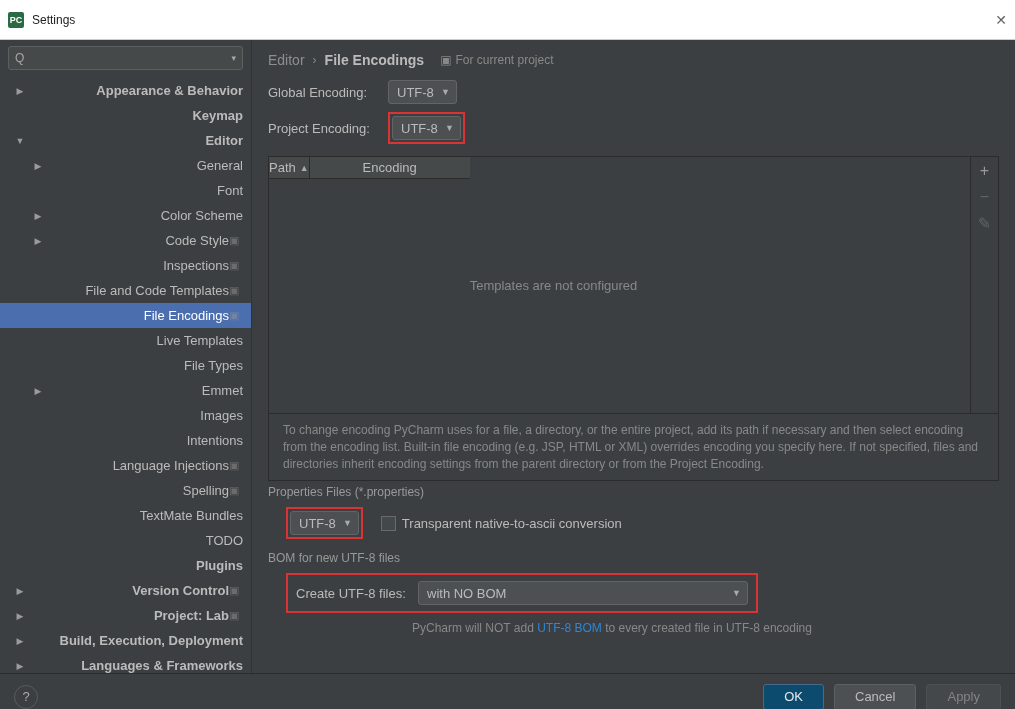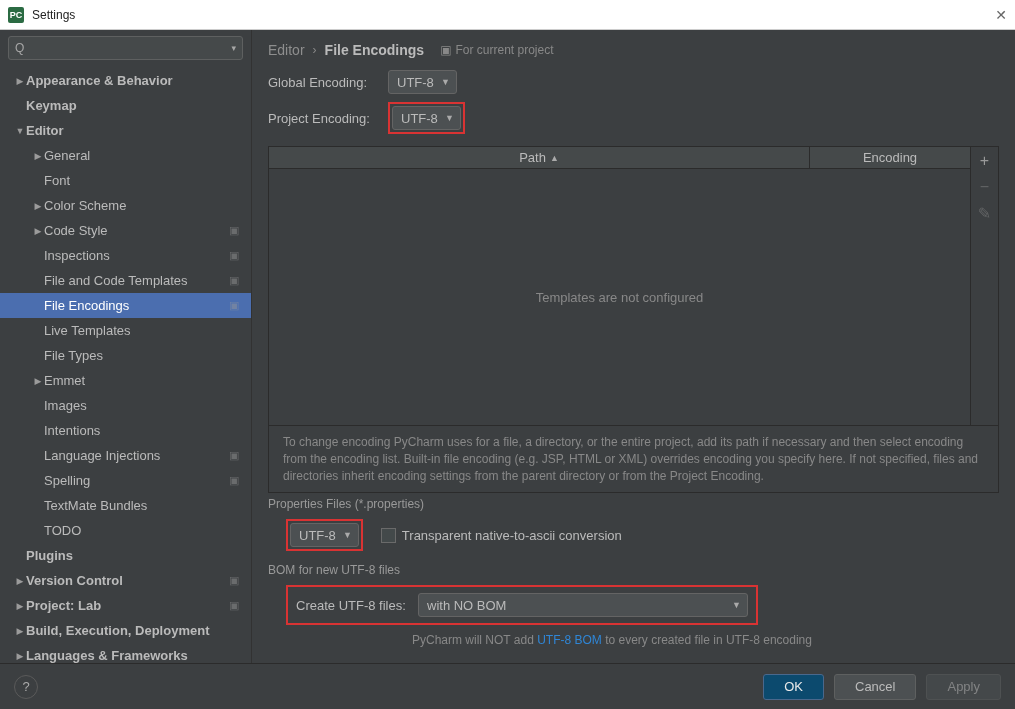--- a/index.html
+++ b/index.html
@@ -1,46 +1,46 @@
 <!DOCTYPE html>
 <html><head>
 <meta charset="utf-8">
 <style>
 * { box-sizing: border-box; margin: 0; padding: 0; }
 body { font-family: "Segoe UI", Arial, sans-serif; font-size: 13px; background: #3c3f41; color: #bbbbbb; width: 1015px; height: 709px; overflow: hidden; }
-.titlebar { height: 30px; background: #ffffff; display: flex; align-items: center; padding: 0 8px; border-bottom: 1px solid #ccc; color: #333; }
+.titlebar { height: 40px; background: #ffffff; display: flex; align-items: center; padding: 0 8px; border-bottom: 1px solid #ccc; color: #333; }
 .titlebar .app-icon { width: 16px; height: 16px; background: #2b6b43; display: inline-flex; align-items: center; justify-content: center; color: #fff; font-size: 9px; font-weight: bold; margin-right: 8px; border-radius: 2px; }
 .titlebar .title { flex: 1; font-size: 12px; color: #222; }
 .titlebar .close-x { font-size: 14px; color: #666; cursor: pointer; }
 .main { display: flex; height: 633px; background: #3c3f41; }
 .sidebar { width: 252px; background: #3c3f41; border-right: 1px solid #323232; display: flex; flex-direction: column; }
 .search-wrap { padding: 6px 8px; }
 .search-box { width: 100%; height: 24px; background: #45494a; border: 1px solid #5e6060; border-radius: 3px; padding: 0 6px; display: flex; align-items: center; }
 .search-glass { color: #a7a7a7; font-size: 12px; margin-right: 4px; }
 .search-caret { color: #a7a7a7; font-size: 9px; margin-left: auto; }
 .tree { flex: 1; overflow: hidden; padding-top: 2px; }
 .tree-item { height: 25px; display: flex; align-items: center; padding-right: 8px; cursor: pointer; color: #bbbbbb; }
 .tree-item.selected { background: #4b6eaf; color: #ffffff; }
 .tree-arrow { width: 12px; text-align: center; font-size: 9px; color: #9b9b9b; }
-.tree-label { flex: 1; white-space: nowrap; }
+.tree-label { flex: 1; white-space: nowrap; text-align: right; }
 .tree-scope-icon { width: 14px; height: 14px; opacity: 0.5; font-size: 11px; color: #999; }
 .tree-item.bold .tree-label { font-weight: 600; }
 .content { flex: 1; background: #3c3f41; padding: 12px 16px 8px 16px; display: flex; flex-direction: column; overflow: hidden; }
 .breadcrumb { display: flex; align-items: center; gap: 8px; margin-bottom: 12px; }
 .breadcrumb .crumb { color: #bbbbbb; font-size: 14px; font-weight: 600; }
 .breadcrumb .crumb.thin { color: #8e8e8e; font-weight: 400; }
 .breadcrumb .sep { color: #888; font-size: 12px; }
 .scope-tag { color: #888; font-size: 12px; display: inline-flex; align-items: center; gap: 4px; margin-left: 8px; }
 .row { display: flex; align-items: center; margin-bottom: 8px; gap: 10px; }
 .row .label { width: 110px; color: #bbbbbb; }
 .dropdown { height: 24px; background: #4c5052; border: 1px solid #646464; border-radius: 3px; padding: 0 22px 0 8px; display: inline-flex; align-items: center; position: relative; cursor: pointer; min-width: 64px; }
 .dropdown .dd-caret { position: absolute; right: 6px; font-size: 9px; color: #aaa; }
 .red-box { border: 2px solid #d93333; padding: 2px; display: inline-block; }
 .table-wrap { border: 1px solid #2b2b2b; background: #3c3f41; display: flex; margin-top: 4px; }
-.table-main { flex: 1; display: flex; flex-direction: column; }
+.table-main { flex: 1; display: flex; flex-direction: row; }
 .table-head { display: flex; height: 22px; background: #45494a; border-bottom: 1px solid #2b2b2b; }
 .th { display: flex; align-items: center; justify-content: center; color: #bbbbbb; border-right: 1px solid #2b2b2b; }
 .th.path { flex: 1; }
 .th.enc { width: 160px; border-right: none; }
 .sort-ind { font-size: 9px; margin-left: 4px; color: #aaa; }
 .table-body { height: 256px; display: flex; align-items: center; justify-content: center; color: #888; background: #3c3f41; }
 .table-tools { width: 28px; background: #3c3f41; border-left: 1px solid #2b2b2b; display: flex; flex-direction: column; align-items: center; padding-top: 4px; gap: 6px; }
 .tool-btn { width: 20px; height: 20px; color: #999; font-size: 16px; display: flex; align-items: center; justify-content: center; cursor: pointer; }
 .tool-btn.disabled { opacity: 0.4; cursor: default; }
 .desc-box { background: #3c3f41; border: 1px solid #2b2b2b; border-top: none; padding: 8px 14px; color: #888; font-size: 12px; line-height: 1.4; }

